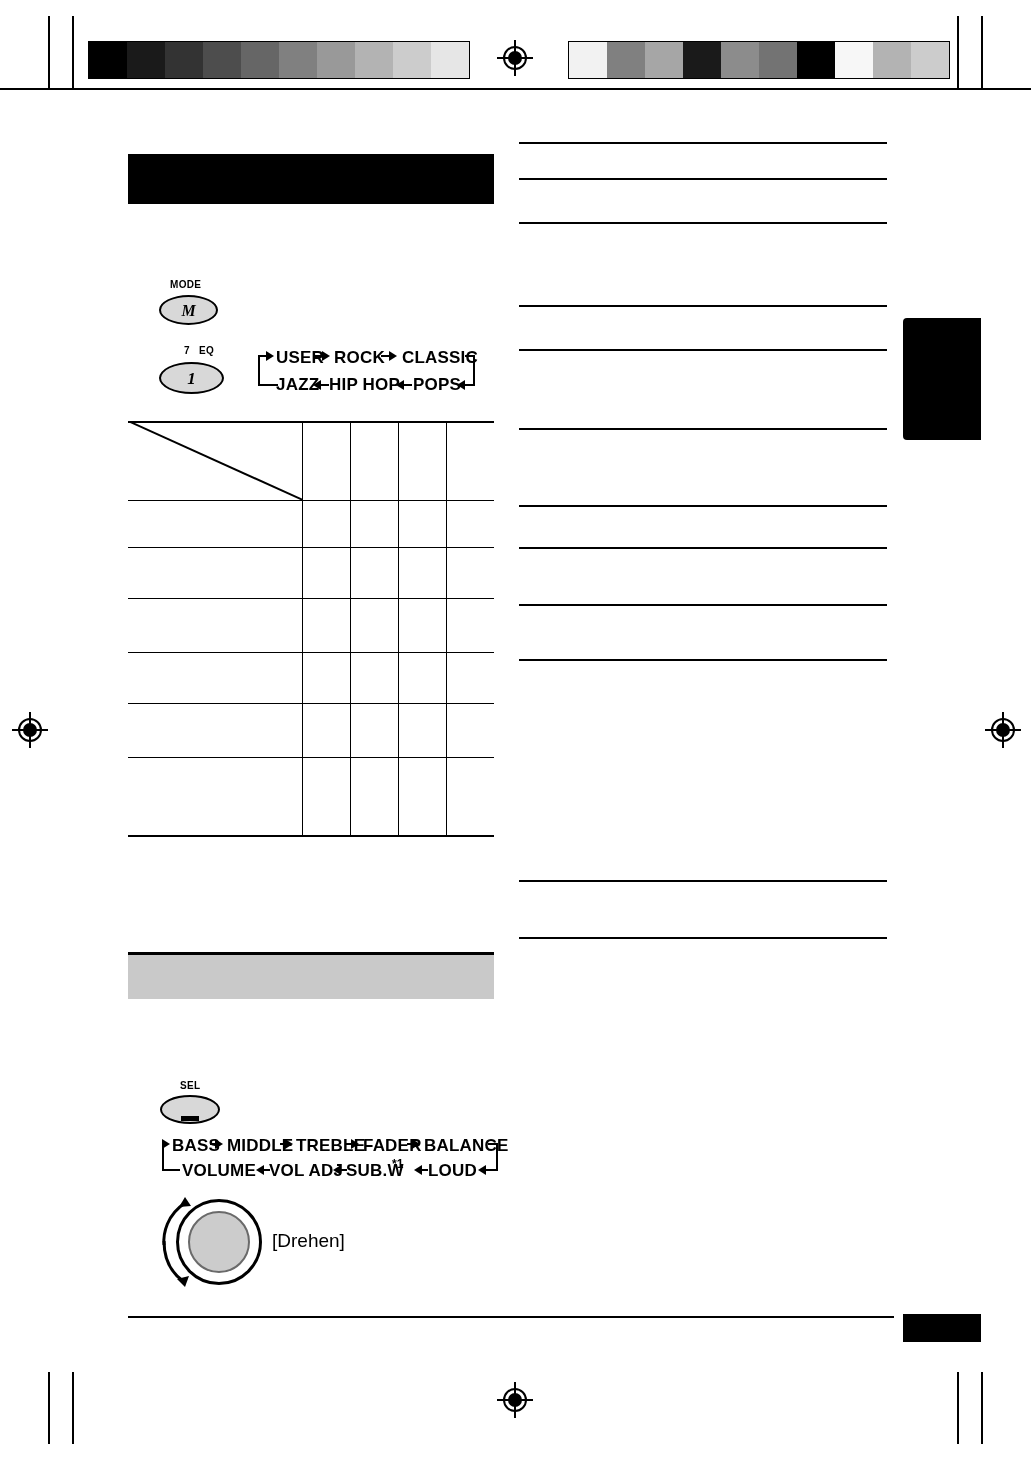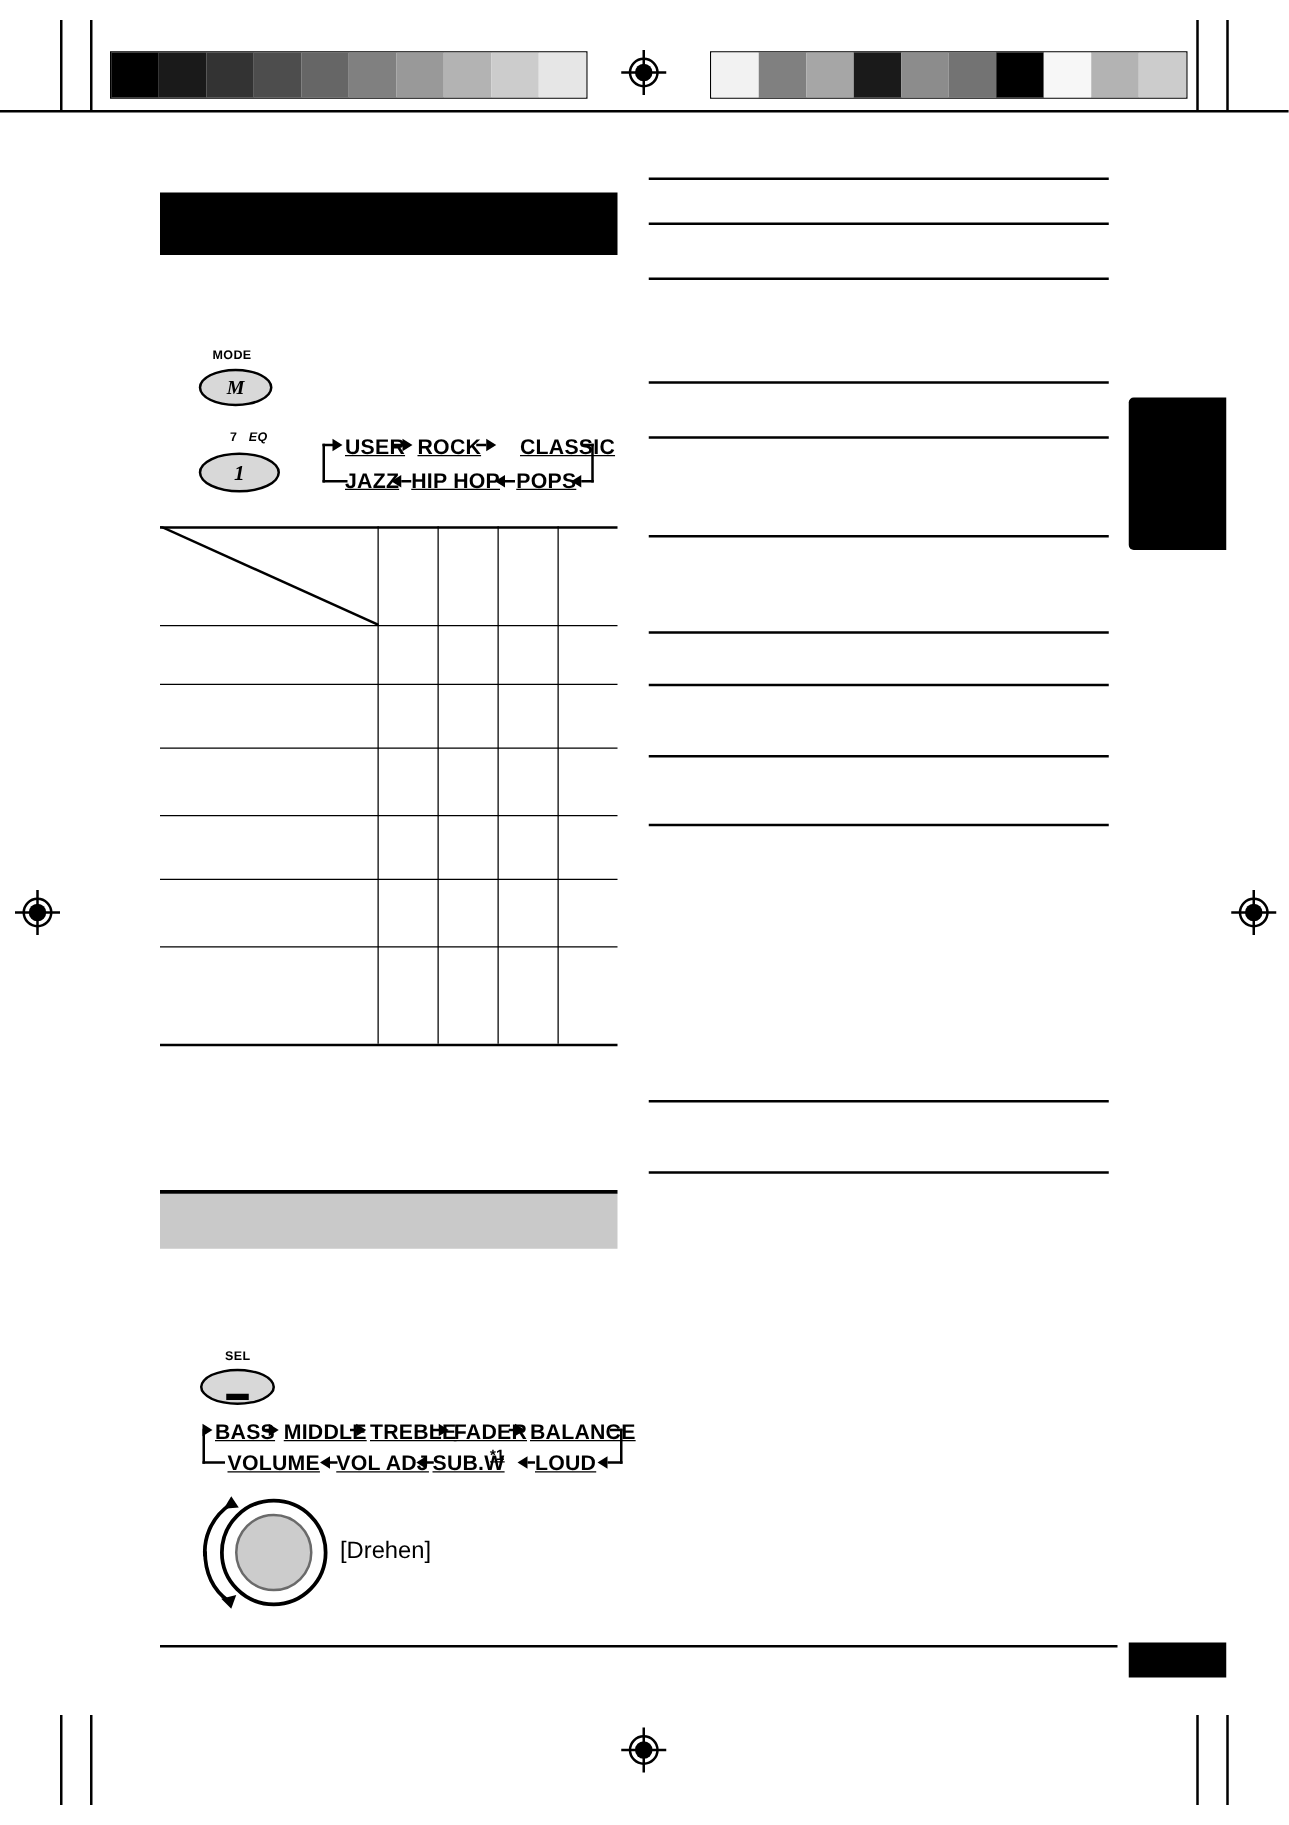--- a/index.html
+++ b/index.html
@@ -115,21 +115,20 @@
     font-weight: bold;
     font-family: "Liberation Serif", serif;
   }
 
   .flow-text {
     position: absolute;
     font-weight: bold;
     font-size: 17px;
     letter-spacing: 0.2px;
     white-space: nowrap;
-    text-decoration: underline;
   }
   .flow-line {
     position: absolute;
     background: #000;
   }
   .arrow-r {
     position: absolute;
     width: 0; height: 0;
     border-left: 8px solid #000;
     border-top: 5px solid transparent;
@@ -268,28 +267,28 @@
 <div class="bottom-tab" style="left:903px; top:1314px; width:78px; height:28px;"></div>
 
 <div class="black-heading-bar" style="left:128px; top:154px; width:366px; height:50px;"></div>
 
 <div class="btn-label" style="left:170px; top:279px;">MODE</div>
 <div class="btn-oval" style="left:159px; top:295px; width:59px; height:30px;">
   <div class="glyph" style="top:5px; font-size:16px;">M</div>
 </div>
 
 <div class="btn-label" style="left:184px; top:345px;">7</div>
-<div class="btn-label" style="left:199px; top:345px;font-style:italic;">EQ</div>
+<div class="btn-label" style="left:199px; top:345px;">EQ</div>
 <div class="btn-oval" style="left:159px; top:362px; width:65px; height:32px;">
   <div class="glyph" style="top:5px; font-size:17px;">1</div>
 </div>
 
 <div class="flow-text" style="left:276px; top:348px;">USER</div>
 <div class="flow-text" style="left:334px; top:348px;">ROCK</div>
-<div class="flow-text" style="left:402px; top:348px;margin-left:14px;">CLASSIC</div>
+<div class="flow-text" style="left:402px; top:348px;">CLASSIC</div>
 
 <div class="flow-text" style="left:276px; top:375px;">JAZZ</div>
 <div class="flow-text" style="left:329px; top:375px;">HIP HOP</div>
 <div class="flow-text" style="left:413px; top:375px;">POPS</div>
 
 <div class="flow-line" style="left:258px; top:355px; width:2px; height:31px;"></div>
 <div class="flow-line" style="left:258px; top:384px; width:20px; height:2px;"></div>
 <div class="flow-line" style="left:258px; top:355px; width:10px; height:2px;"></div>
 <div class="arrow-r" style="left:266px; top:351px;"></div>
 <div class="arrow-r" style="left:322px; top:351px;"></div>

